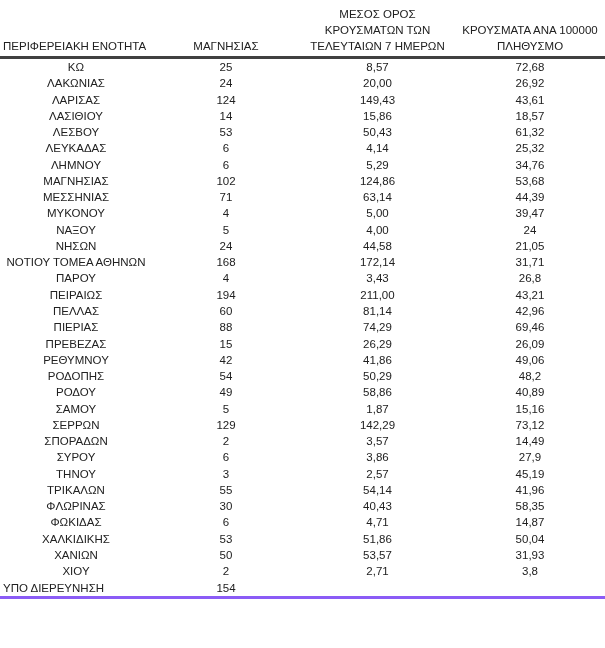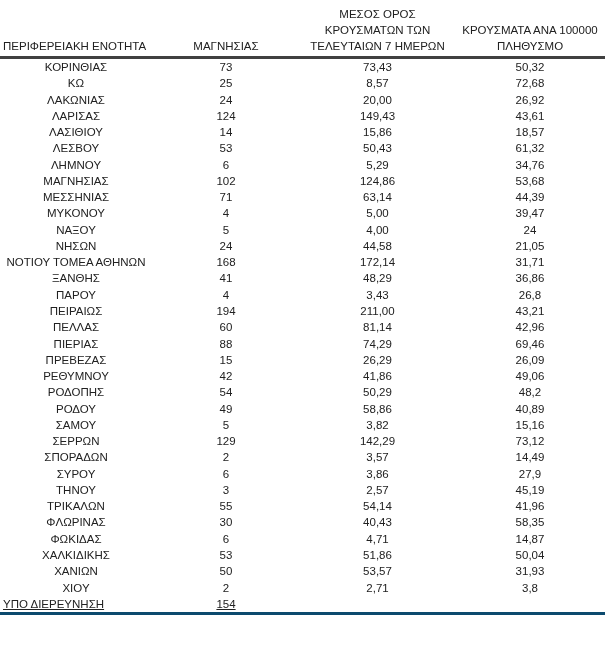--- a/index.html
+++ b/index.html
@@ -46,22 +46,21 @@
     padding: 0;
     text-align: center;
     white-space: nowrap;
     overflow: hidden;
   }
   tbody td.left {
     text-align: left;
     padding-left: 3px;
   }
   tbody tr:last-child td {
-    border-bottom: 3px solid #0c4a6e;
-    text-decoration: underline;
+    border-bottom: 3px solid #8b5cf6;
   }
 </style>
 </head>
 <body>
 
 <div class="page">
   <table class="report-table">
     <colgroup>
       <col class="c1">
         <col class="c2">
@@ -74,26 +73,20 @@
         <th>ΜΑΓΝΗΣΙΑΣ</th>
         <th>ΜΕΣΟΣ ΟΡΟΣ
 ΚΡΟΥΣΜΑΤΩΝ ΤΩΝ
 ΤΕΛΕΥΤΑΙΩΝ 7 ΗΜΕΡΩΝ</th>
         <th>ΚΡΟΥΣΜΑΤΑ ΑΝΑ 100000
 ΠΛΗΘΥΣΜΟ</th>
       </tr>
     </thead>
     <tbody>
         <tr>
-          <td>ΚΟΡΙΝΘΙΑΣ</td>
-          <td>73</td>
-          <td>73,43</td>
-          <td>50,32</td>
-        </tr>
-        <tr>
           <td>ΚΩ</td>
           <td>25</td>
           <td>8,57</td>
           <td>72,68</td>
         </tr>
         <tr>
           <td>ΛΑΚΩΝΙΑΣ</td>
           <td>24</td>
           <td>20,00</td>
           <td>26,92</td>
@@ -110,20 +103,26 @@
           <td>15,86</td>
           <td>18,57</td>
         </tr>
         <tr>
           <td>ΛΕΣΒΟΥ</td>
           <td>53</td>
           <td>50,43</td>
           <td>61,32</td>
         </tr>
         <tr>
+          <td>ΛΕΥΚΑΔΑΣ</td>
+          <td>6</td>
+          <td>4,14</td>
+          <td>25,32</td>
+        </tr>
+        <tr>
           <td>ΛΗΜΝΟΥ</td>
           <td>6</td>
           <td>5,29</td>
           <td>34,76</td>
         </tr>
         <tr>
           <td>ΜΑΓΝΗΣΙΑΣ</td>
           <td>102</td>
           <td>124,86</td>
           <td>53,68</td>
@@ -152,26 +151,20 @@
           <td>44,58</td>
           <td>21,05</td>
         </tr>
         <tr>
           <td>ΝΟΤΙΟΥ ΤΟΜΕΑ ΑΘΗΝΩΝ</td>
           <td>168</td>
           <td>172,14</td>
           <td>31,71</td>
         </tr>
         <tr>
-          <td>ΞΑΝΘΗΣ</td>
-          <td>41</td>
-          <td>48,29</td>
-          <td>36,86</td>
-        </tr>
-        <tr>
           <td>ΠΑΡΟΥ</td>
           <td>4</td>
           <td>3,43</td>
           <td>26,8</td>
         </tr>
         <tr>
           <td>ΠΕΙΡΑΙΩΣ</td>
           <td>194</td>
           <td>211,00</td>
           <td>43,21</td>
@@ -208,21 +201,21 @@
         </tr>
         <tr>
           <td>ΡΟΔΟΥ</td>
           <td>49</td>
           <td>58,86</td>
           <td>40,89</td>
         </tr>
         <tr>
           <td>ΣΑΜΟΥ</td>
           <td>5</td>
-          <td>3,82</td>
+          <td>1,87</td>
           <td>15,16</td>
         </tr>
         <tr>
           <td>ΣΕΡΡΩΝ</td>
           <td>129</td>
           <td>142,29</td>
           <td>73,12</td>
         </tr>
         <tr>
           <td>ΣΠΟΡΑΔΩΝ</td>

